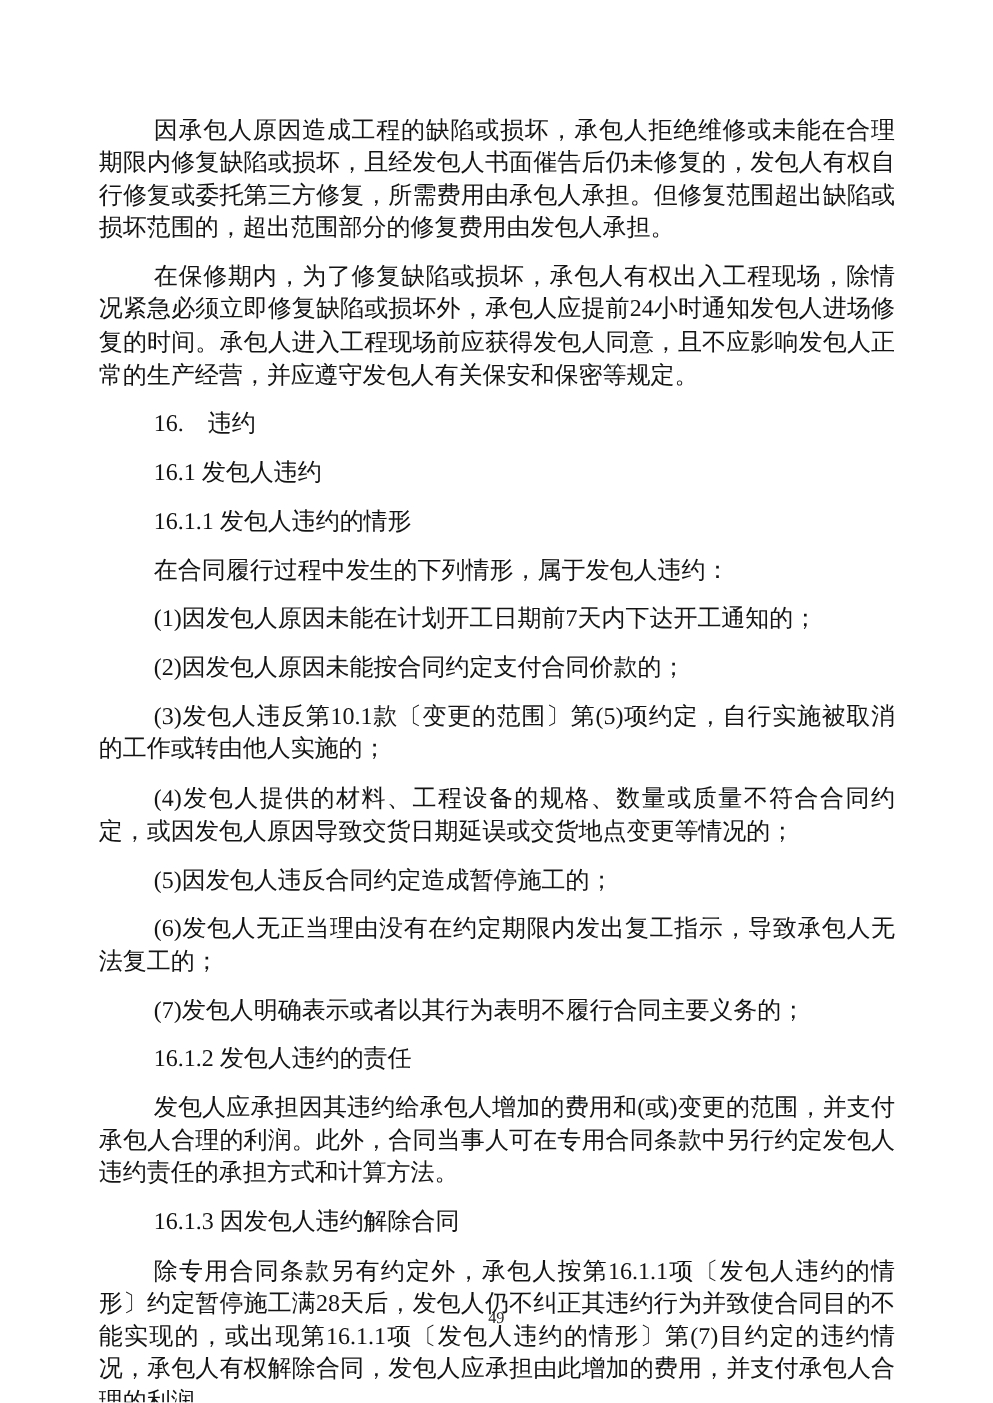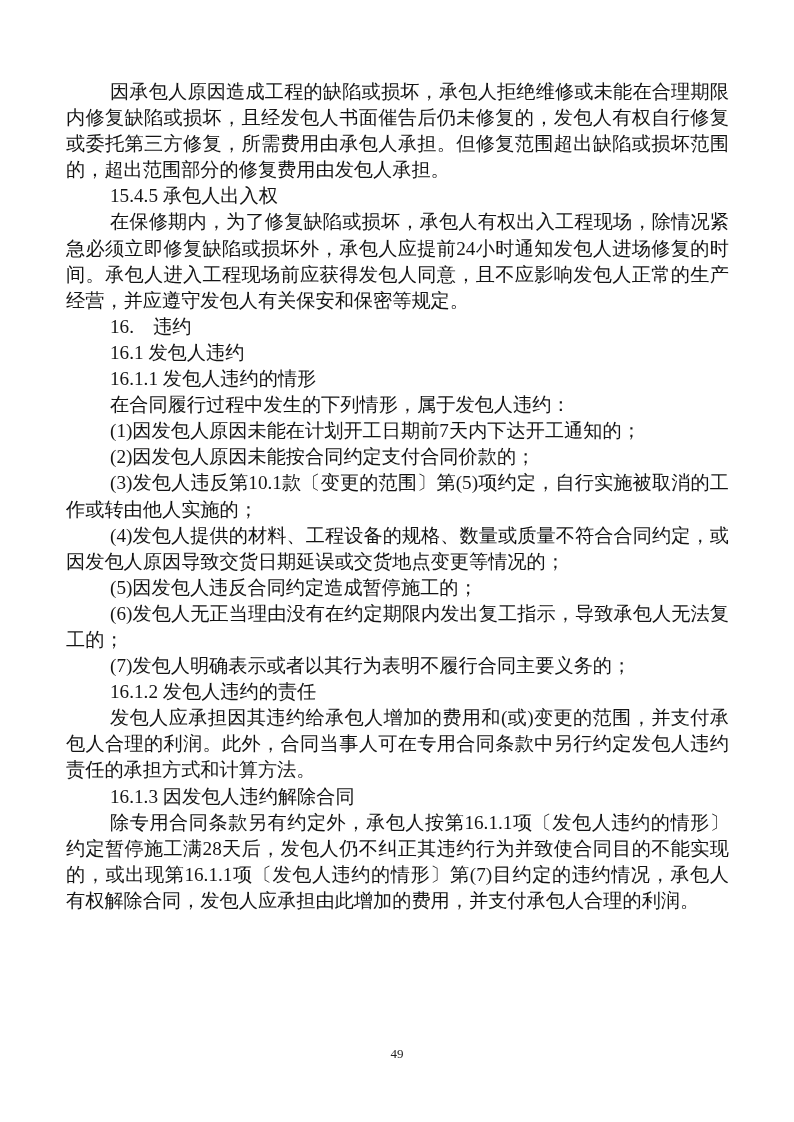--- a/index.html
+++ b/index.html
@@ -16,21 +16,21 @@
     font-family: "Liberation Serif", "DejaVu Serif", serif;
     color: #141414;
   }
   .content {
     position: absolute;
     left: 66px;
     top: 79px;
     width: 663px;
   }
   .par {
-    margin: 0;
+    margin: 13px;
     padding: 0;
     font-size: 19.2px;
     line-height: 26.1px;
     text-align: justify;
     text-justify: inter-ideograph;
     text-indent: 44px;
     word-break: break-all;
   }
   .page-number {
     position: absolute;
@@ -42,21 +42,20 @@
     line-height: 18px;
     color: #222222;
   }
 </style>
 </head>
 <body>
 
 <div class="page">
   <div class="content">
     <p class="par">因承包人原因造成工程的缺陷或损坏，承包人拒绝维修或未能在合理期限内修复缺陷或损坏，且经发包人书面催告后仍未修复的，发包人有权自行修复或委托第三方修复，所需费用由承包人承担。但修复范围超出缺陷或损坏范围的，超出范围部分的修复费用由发包人承担。</p>
-    <p class="par">15.4.5 承包人出入权</p>
     <p class="par">在保修期内，为了修复缺陷或损坏，承包人有权出入工程现场，除情况紧急必须立即修复缺陷或损坏外，承包人应提前24小时通知发包人进场修复的时间。承包人进入工程现场前应获得发包人同意，且不应影响发包人正常的生产经营，并应遵守发包人有关保安和保密等规定。</p>
     <p class="par">16.　违约</p>
     <p class="par">16.1 发包人违约</p>
     <p class="par">16.1.1 发包人违约的情形</p>
     <p class="par">在合同履行过程中发生的下列情形，属于发包人违约：</p>
     <p class="par">(1)因发包人原因未能在计划开工日期前7天内下达开工通知的；</p>
     <p class="par">(2)因发包人原因未能按合同约定支付合同价款的；</p>
     <p class="par">(3)发包人违反第10.1款〔变更的范围〕第(5)项约定，自行实施被取消的工作或转由他人实施的；</p>
     <p class="par">(4)发包人提供的材料、工程设备的规格、数量或质量不符合合同约定，或因发包人原因导致交货日期延误或交货地点变更等情况的；</p>
     <p class="par">(5)因发包人违反合同约定造成暂停施工的；</p>

